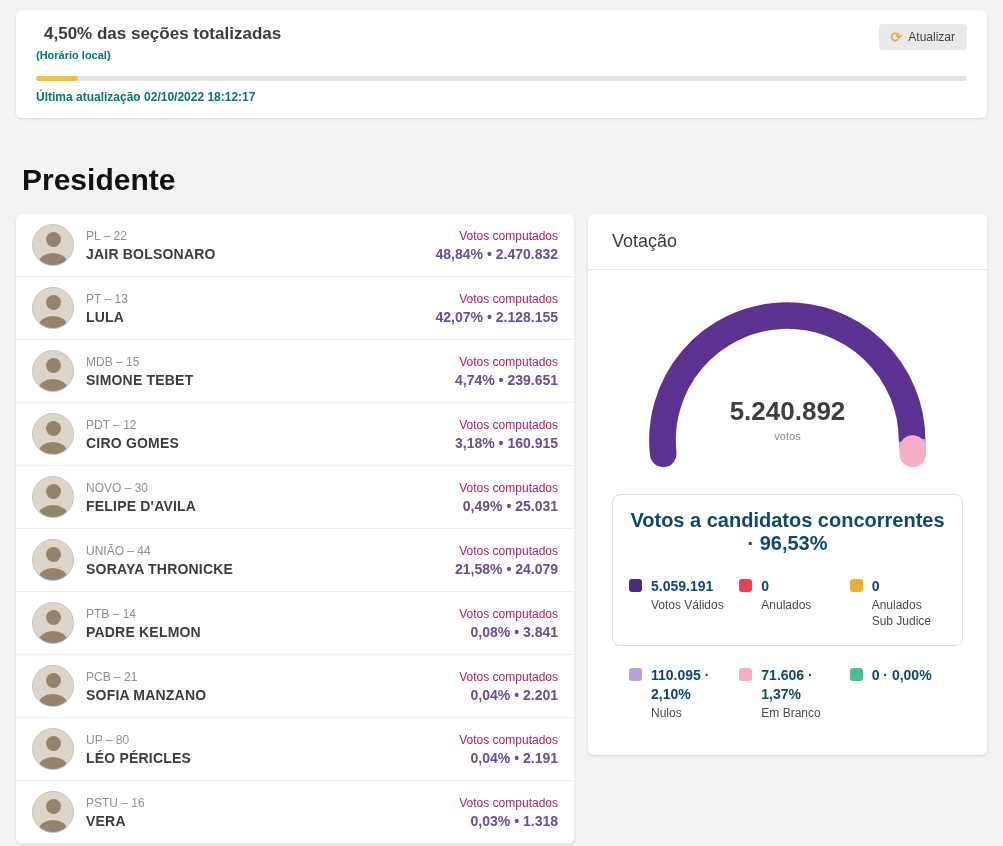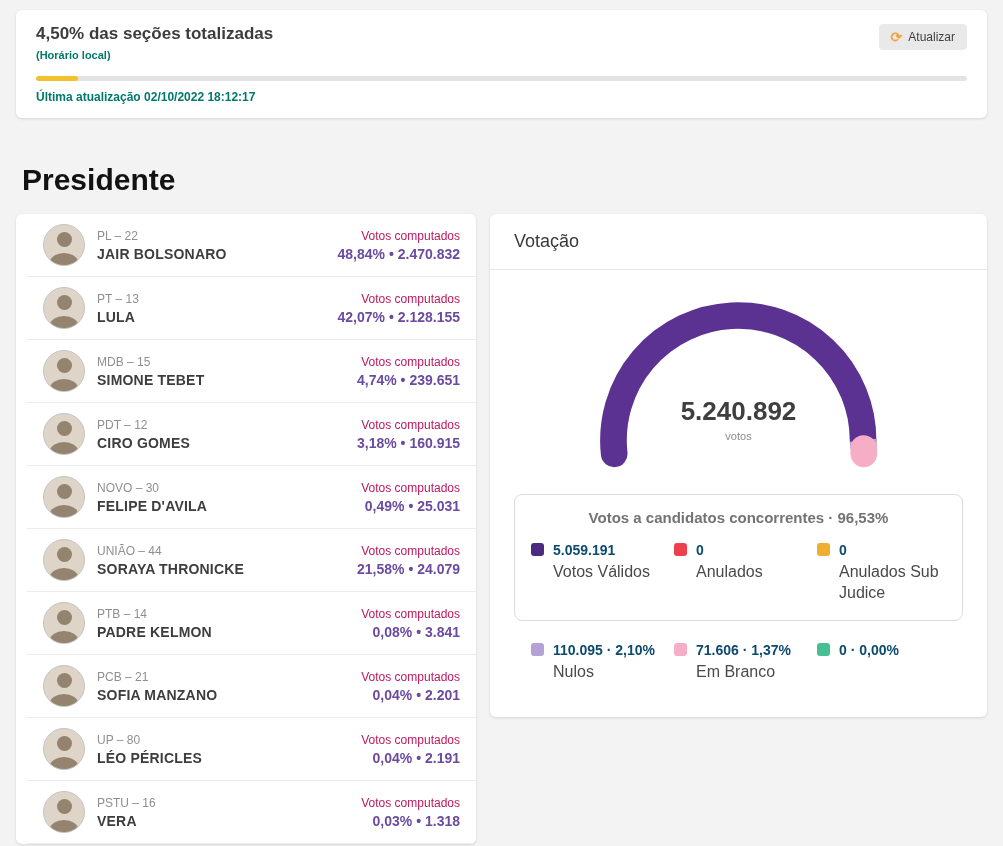--- a/index.html
+++ b/index.html
@@ -9,38 +9,38 @@
     font-family:"Liberation Sans", sans-serif;
     overflow:hidden;
     position:relative;
     color:#3c3c3c;
   }
   .card { background:#fff; border-radius:6px; box-shadow:0 1px 3px rgba(0,0,0,.13); }
 
   
   .top-card { margin:10px 16px 0; padding:14px 20px 14px; }
   .top-row { display:flex; justify-content:space-between; align-items:flex-start; }
-  .top-title { font-size:17px; font-weight:bold; color:#3c3c3c; }
+  .top-title { font-size:17px; font-weight:bold; color:#3c3c3c;margin-left:8px; }
   .top-sub { font-size:11px; font-weight:bold; color:#00796b; margin-top:5px; }
   .refresh-btn { display:flex; align-items:center; gap:6px; background:#e9e9e9; border:none;
     border-radius:4px; padding:6px 12px; font-size:12px; color:#3f3f3f; cursor:pointer;
     font-family:"Liberation Sans", sans-serif; }
   .refresh-ico { color:#f1a33c; font-size:14px; font-weight:bold; line-height:1; }
   .progress { margin-top:15px; height:5px; background:#e3e3e3; border-radius:3px; overflow:hidden; }
   .progress-fill { height:100%; background:#f2c12e; border-radius:3px; }
   .last-update { margin-top:9px; font-size:12px; font-weight:bold; color:#00796b; }
 
   
   .page-title { margin:44px 0 16px 22px; font-size:30px; line-height:36px; font-weight:bold; color:#121212; }
 
   
   .columns { display:flex; gap:14px; margin:0 16px; align-items:flex-start; }
 
   
-  .cand-card { width:460px; overflow:hidden;padding-left:11px; }
+  .cand-card { width:558px; overflow:hidden; }
   .cand-row { display:flex; align-items:center; gap:12px; padding:10px 16px;
     min-height:62px; border-bottom:1px solid #ececec; cursor:pointer; }
   .avatar { position:relative; width:42px; height:42px; border-radius:50%; background:#ded5c8;
     border:1px solid #c4c4c4; overflow:hidden; flex:0 0 auto; }
   .avatar::before { content:''; position:absolute; left:50%; top:7px; width:15px; height:15px;
     margin-left:-7.5px; border-radius:50%; background:#93836f; }
   .avatar::after { content:''; position:absolute; left:50%; bottom:-6px; width:28px; height:18px;
     margin-left:-14px; border-radius:50% 50% 0 0; background:#93836f; }
   .cand-info { flex:1; min-width:0; }
   .cand-party { font-size:12px; color:#8f8f8f; margin-bottom:3px; }
@@ -52,27 +52,27 @@
   
   .vote-card { flex:1; padding-bottom:34px; }
   .vote-header { padding:17px 24px; border-bottom:1px solid #e5e5e5; font-size:18px; color:#3a3a3a; }
   .gauge-wrap { position:relative; width:320px; margin:26px auto 6px; }
   .gauge-wrap svg { display:block; width:320px; height:176px; }
   .gauge-center { position:absolute; left:0; right:0; top:100px; text-align:center; }
   .gauge-total { font-size:26px; font-weight:bold; color:#3f3f3f; }
   .gauge-total-label { font-size:11px; color:#8a8a8a; margin-top:3px; }
 
   .legend-box { margin:22px 24px 0; border:1px solid #dcdcdc; border-radius:8px; padding:14px 16px 16px; }
-  .legend-title { text-align:center; font-weight:bold; font-size:15px; color:#737373; margin-bottom:15px; }
+  .legend-title { text-align:center; font-weight:bold; font-size:20px; color:#0c4a6e; margin-bottom:22px; }
   .legend-grid { display:grid; grid-template-columns:1fr 1fr 1fr; column-gap:14px; row-gap:8px; }
   .legend-grid.outside { margin:20px 41px 0; }
   .leg-item { position:relative; padding-left:22px; }
   .swatch { position:absolute; left:0; top:2px; width:13px; height:13px; border-radius:3px; background:#999; }
   .leg-value { font-size:14px; font-weight:bold; color:#0c4a6e; line-height:1.3; }
-  .leg-label { font-size:16px; color:#4a4a4a; margin-top:3px; line-height:1.3; }
+  .leg-label { font-size:12px; color:#4a4a4a; margin-top:3px; line-height:1.3; }
 </style>
 </head>
 <body>
 
 <div class="card top-card">
   <div class="top-row">
     <div>
       <div class="top-title">4,50% das seções totalizadas</div>
       <div class="top-sub">(Horário local)</div>
     </div>

